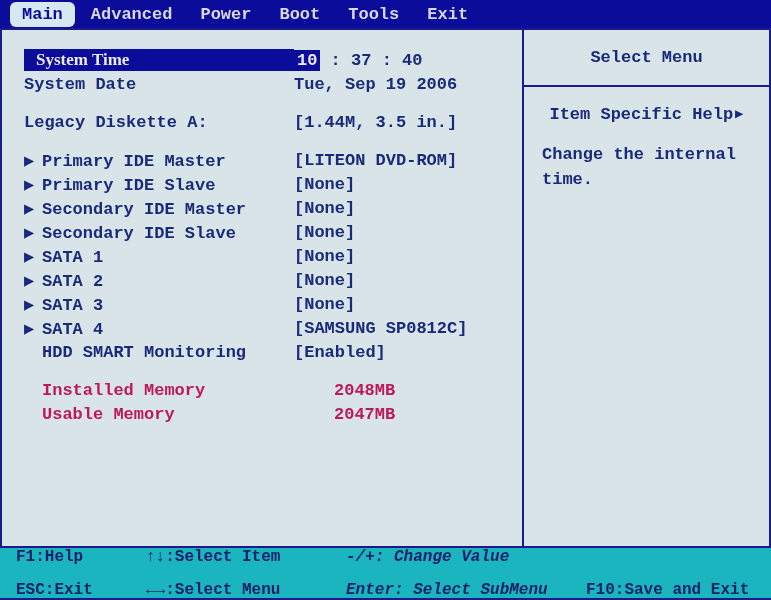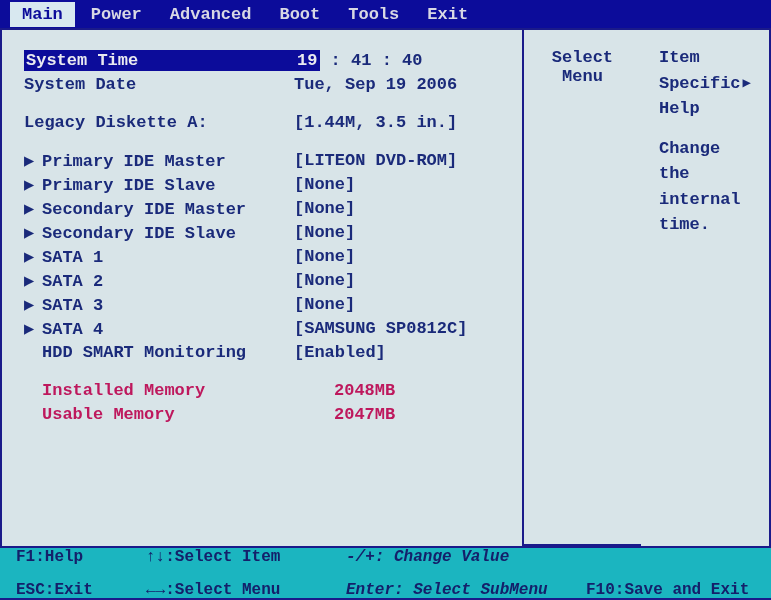--- a/index.html
+++ b/index.html
@@ -16,20 +16,21 @@
   height: 28px;
   display: flex;
   align-items: center;
   padding: 0 10px;
   gap: 4px;
 }
 .menuitem {
   color: #d8d8e4;
   padding: 3px 12px;
   font-size: 17px;
+  border-radius: 6px;
 }
 .menuitem.active {
   background: #d8e8f0;
   color: #0c0c9a;
 }
 .main-area {
   display: flex;
   height: 520px;
   background: #d8e4e8;
   border: 2px solid #1a1a8a;
@@ -37,21 +38,21 @@
 .left-panel {
   flex: 0 0 522px;
   border-right: 2px solid #1a1a8a;
   padding: 18px 22px;
   font-size: 17px;
   color: #1a2a7a;
 }
 .right-panel {
   flex: 1;
   display: flex;
-  flex-direction: row;
+  flex-direction: column;
 }
 .right-header {
   text-align: center;
   padding: 18px 10px;
   color: #1a2a7a;
   font-size: 17px;
   border-bottom: 2px solid #1a1a8a;
 }
 .right-body {
   padding: 15px 18px;
@@ -65,21 +66,21 @@
   align-items: center;
   justify-content: center;
 }
 .row {
   display: flex;
   align-items: center;
   min-height: 24px;
 }
 .row .label { flex: 0 0 270px; }
 .row .value { flex: 1; }
-.row.selected .label { background: #0c0c9a; color: #eaeaf0; padding: 1px 2px; }
+.row.selected .label { background: #0c0c9a; color: #eaeaf0; padding: 1px 12px; font-family: Liberation Serif, serif; }
 .row.selected .val-hi { background: #0c0c9a; color: #eaeaf0; padding: 1px 3px; }
 .tri {
   display: inline-block;
   width: 18px;
   color: #1a2a7a;
 }
 .spacer { height: 14px; }
 .info { color: #be185d; gap: 40px; }
 .help-arrow { font-size: 14px; margin-left: 2px; }
 .footer {
@@ -97,36 +98,36 @@
 .fk1 { flex: 0 0 130px; }
 .fk2 { flex: 0 0 200px; }
 .fk3 { flex: 0 0 240px; font-style: italic; }
 .fk4 { flex: 1; }
 </style>
 </head>
 <body>
 
 <div class="menubar">
   <div class="menuitem active">Main</div>
+  <div class="menuitem">Advanced</div>
   <div class="menuitem">Power</div>
-  <div class="menuitem">Advanced</div>
   <div class="menuitem">Boot</div>
   <div class="menuitem">Tools</div>
   <div class="menuitem">Exit</div>
 </div>
 
 <div class="main-area">
   <div class="left-panel">
 
     <div class="row selected">
       <span class="label">System Time</span>
       <span class="value">
-        <span class="val-hi">19</span>
+        <span class="val-hi">10</span>
         <span> : </span>
-        <span>41</span>
+        <span>37</span>
         <span> : </span>
         <span>40</span>
       </span>
     </div>
 
     <div class="row">
       <span class="label">System Date</span>
       <span class="value">Tue, Sep 19 2006</span>
     </div>
 

